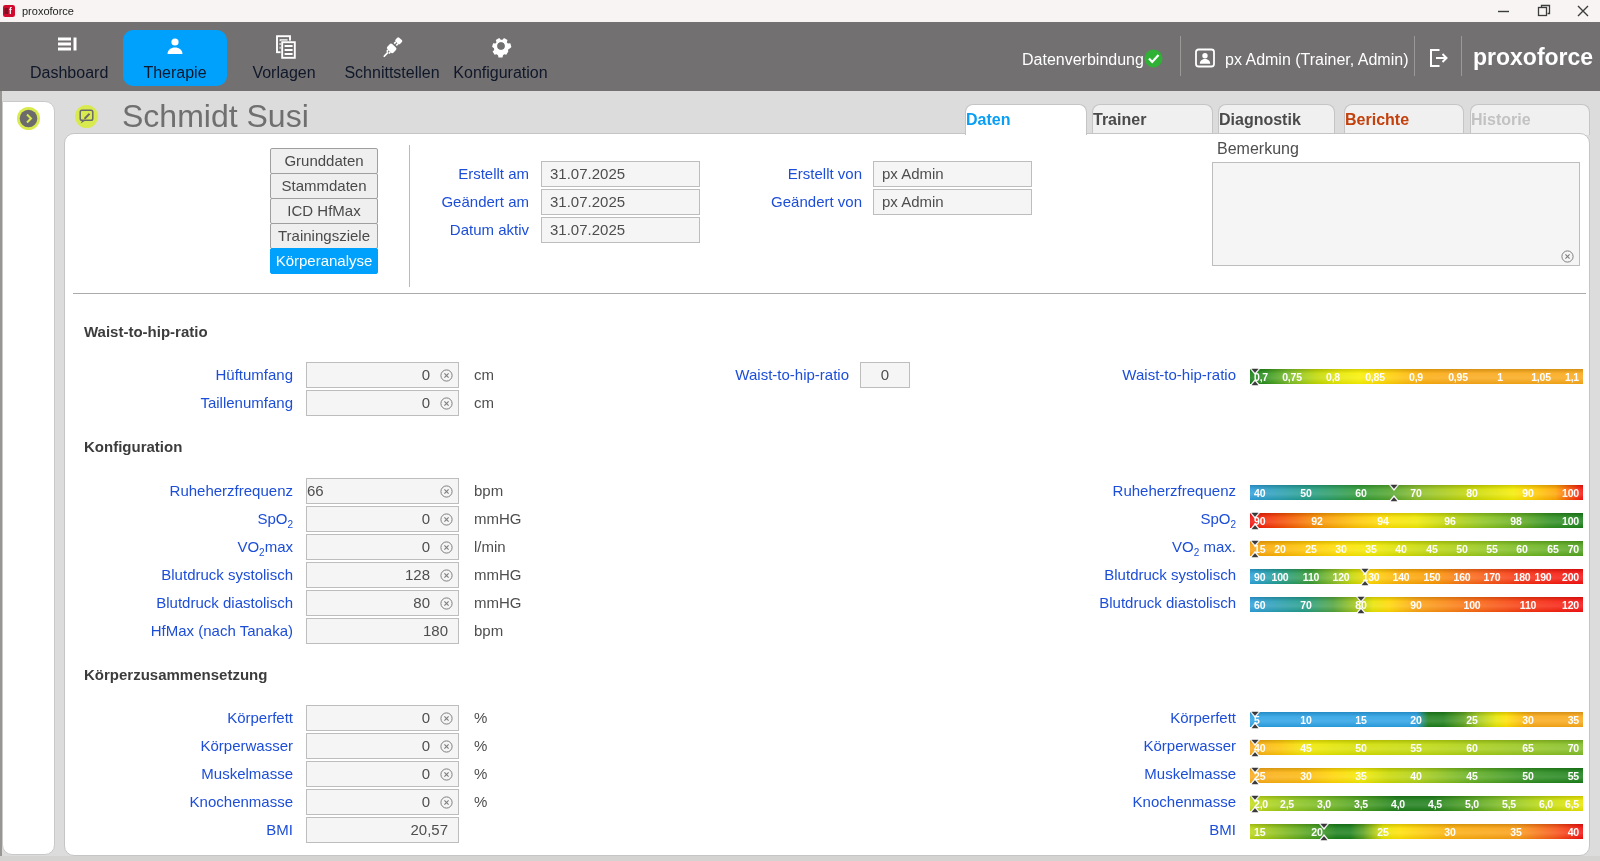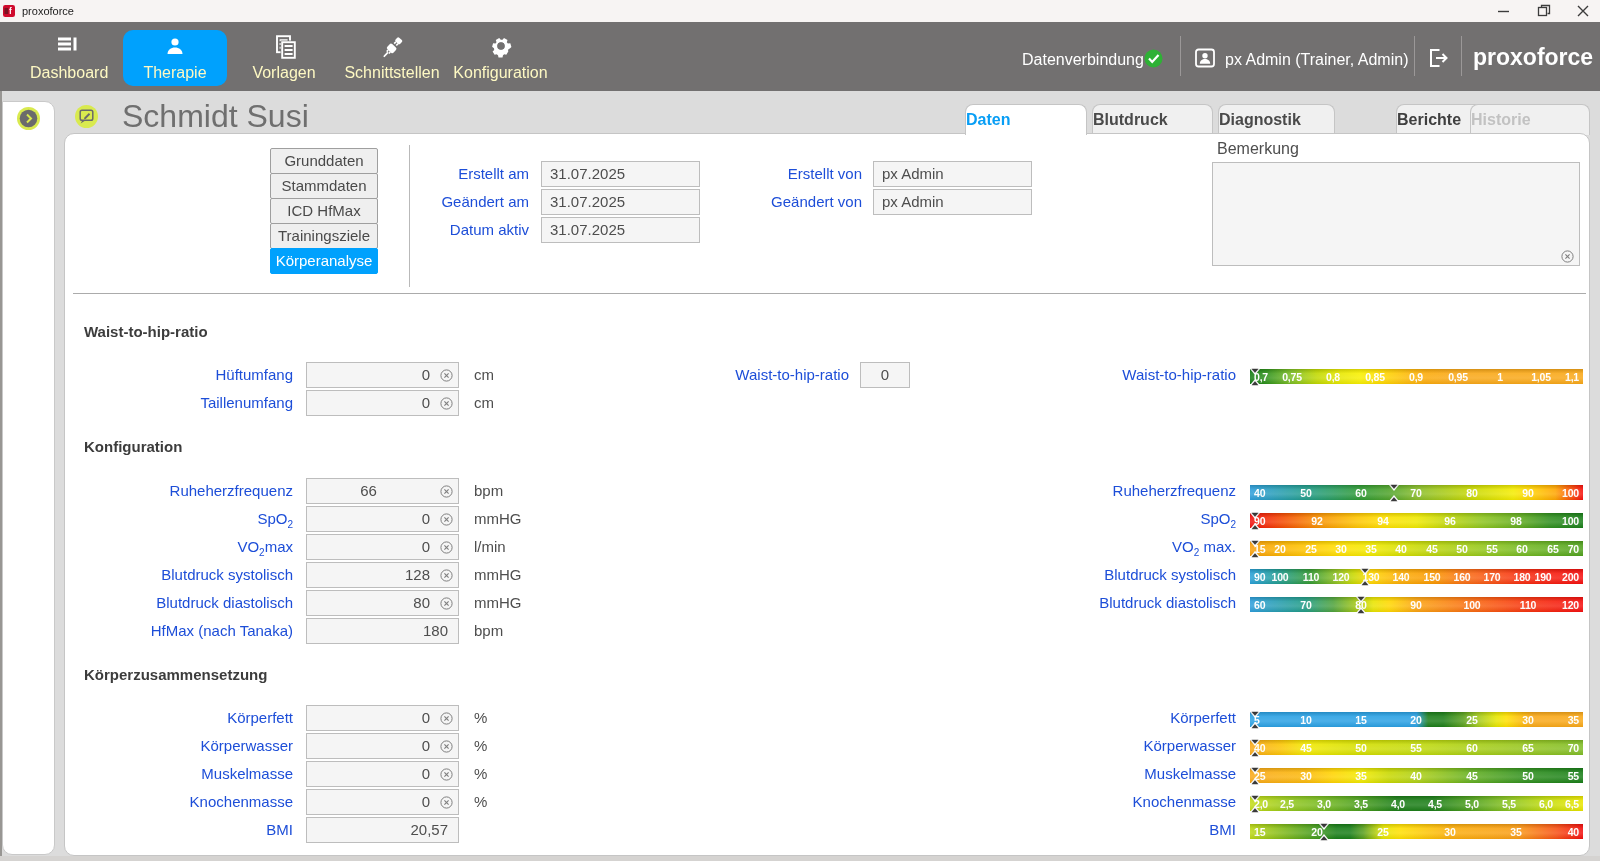--- a/index.html
+++ b/index.html
@@ -3,21 +3,21 @@
 <style>
 *{margin:0;padding:0;box-sizing:border-box}
 html,body{width:1600px;height:861px;overflow:hidden}
 body{font-family:"Liberation Sans",sans-serif;background:#d7d5d3;position:relative}
 .abs{position:absolute}
 
 #title{position:absolute;left:0;top:0;width:1600px;height:22px;background:#f7f4f3}
 #title .tname{position:absolute;left:22px;top:5px;font-size:11px;color:#1c1c1c}
 
 #nav{position:absolute;left:0;top:22px;width:1600px;height:69px;background:#727070}
-.nitem{position:absolute;top:12px;text-align:center;color:#fef9c3;font-size:16px}
+.nitem{position:absolute;top:12px;text-align:center;color:#0f172a;font-size:16px}
 .nitem .ic{height:26px;margin-bottom:4px}
 .nsep{position:absolute;top:36px;width:1px;height:40px;background:#9b9898;top:14px}
 
 #mainbg{position:absolute;left:0;top:91px;width:1600px;height:766px;background:#dcdcdc}
 #bottomstrip{position:absolute;left:0;top:856px;width:1600px;height:5px;background:#d5d3d1}
 #sidebar{position:absolute;left:2px;top:101px;width:53px;height:754px;background:#fff;border:1px solid #c9c9c9;border-radius:0 10px 10px 10px}
 #card{position:absolute;left:64px;top:133px;width:1526px;height:723px;background:#fff;border:1px solid #c5c5c5;border-radius:10px}
 
 .tab{position:absolute;top:104px;height:31px;background:#f0f0f0;border:1px solid #c5c5c5;border-bottom:none;border-radius:8px 8px 0 0;font-size:16px;font-weight:bold;color:#4a4a4a;text-align:left;line-height:29px}
 .tab.active{background:#fff;color:#089ef5;z-index:5}
@@ -112,23 +112,23 @@
 </div>
 <div id="mainbg"></div>
 <div class="abs" style="left:0;top:91px;width:2px;height:770px;background:#989693"></div>
 <div id="sidebar"></div>
 <svg class="abs" style="left:16px;top:106px" width="25" height="25" viewBox="0 0 25 25">
     <circle cx="12.5" cy="12.5" r="11.5" fill="#d9ea4f"></circle>
     <circle cx="12.5" cy="12.5" r="8.8" fill="#6b6b6b"></circle>
     <path d="M11 8.5l4 4-4 4" fill="none" stroke="#d9ea4f" stroke-width="2"></path>
   </svg>
 <div class="tab active" style="left:965px;width:122px;color:#089ef5">Daten</div>
-<div class="tab" style="left:1092px;width:121px;color:#4a4a4a">Blutdruck</div>
+<div class="tab" style="left:1092px;width:121px;color:#4a4a4a">Trainer</div>
 <div class="tab" style="left:1218px;width:117px;color:#4a4a4a">Diagnostik</div>
-<div class="tab" style="left:1396px;width:120px;color:#404040">Berichte</div>
+<div class="tab" style="left:1344px;width:120px;color:#c2410c">Berichte</div>
 <div class="tab" style="left:1470px;width:120px;color:#c2c2c2">Historie</div>
 <div id="card"></div>
 <svg class="abs" style="left:75px;top:105px" width="23" height="23" viewBox="0 0 23 23">
     <circle cx="11.5" cy="11.5" r="11.5" fill="#d9ea4f"></circle>
     <rect x="5.2" y="5.2" width="12.6" height="10" rx="1.8" fill="none" stroke="#6a6a6a" stroke-width="1.5"></rect>
     <path d="M7.5 15l-1.8 3.6 5-3.4z" fill="#6a6a6a"></path>
     <path d="M9.4 12.6l4.5-4.5 1.3 1.3-4.5 4.5-1.7.4z" fill="#6a6a6a"></path>
   </svg>
 <div id="hname">Schmidt Susi</div>
 <div class="sbtn" style="top:148px">Grunddaten</div>
@@ -199,21 +199,21 @@
     <span class="bl" style="left:291px;transform:translateX(-50%)">1,05</span>
     <span class="bl" style="right:4px">1,1</span>
     <svg class="mk" style="left:-0px" width="10" height="18" viewBox="0 0 10 18">
       <polygon points="0,0 10,0 5,6" fill="#3a3a3a" stroke="#fff" stroke-width="1.4"></polygon>
       <polygon points="0,18 10,18 5,12" fill="#3a3a3a" stroke="#fff" stroke-width="1.4"></polygon>
     </svg>
   </div>
 <div class="hdr" style="top:438px">Konfiguration</div>
 <div class="lbl" style="left:-107px;top:478px;width:400px">Ruheherzfrequenz</div>
 <div class="inp" style="left:306px;top:478px;width:153px">
-    <div class="iv" style="text-align:center;padding-right:28px">66</div>
+    <div class="iv" style="text-align:left;padding-right:28px">66</div>
     <span class="cx" style="left:133px"><svg width="13" height="13" viewBox="0 0 13 13">
         <circle cx="6.5" cy="6.5" r="5.6" fill="none" stroke="#7e7e7e" stroke-width="1"></circle>
         <path d="M4.4 4.4l4.2 4.2M8.6 4.4l-4.2 4.2" stroke="#7e7e7e" stroke-width="1.1"></path>
       </svg></span>
   </div>
 <div class="unit" style="top:478px">bpm</div>
 <div class="lbl" style="left:-107px;top:506px;width:400px">SpO<sub>2</sub></div>
 <div class="inp" style="left:306px;top:506px;width:153px">
     <div class="iv" style="text-align:right;padding-right:28px">0</div>
     <span class="cx" style="left:133px"><svg width="13" height="13" viewBox="0 0 13 13">

